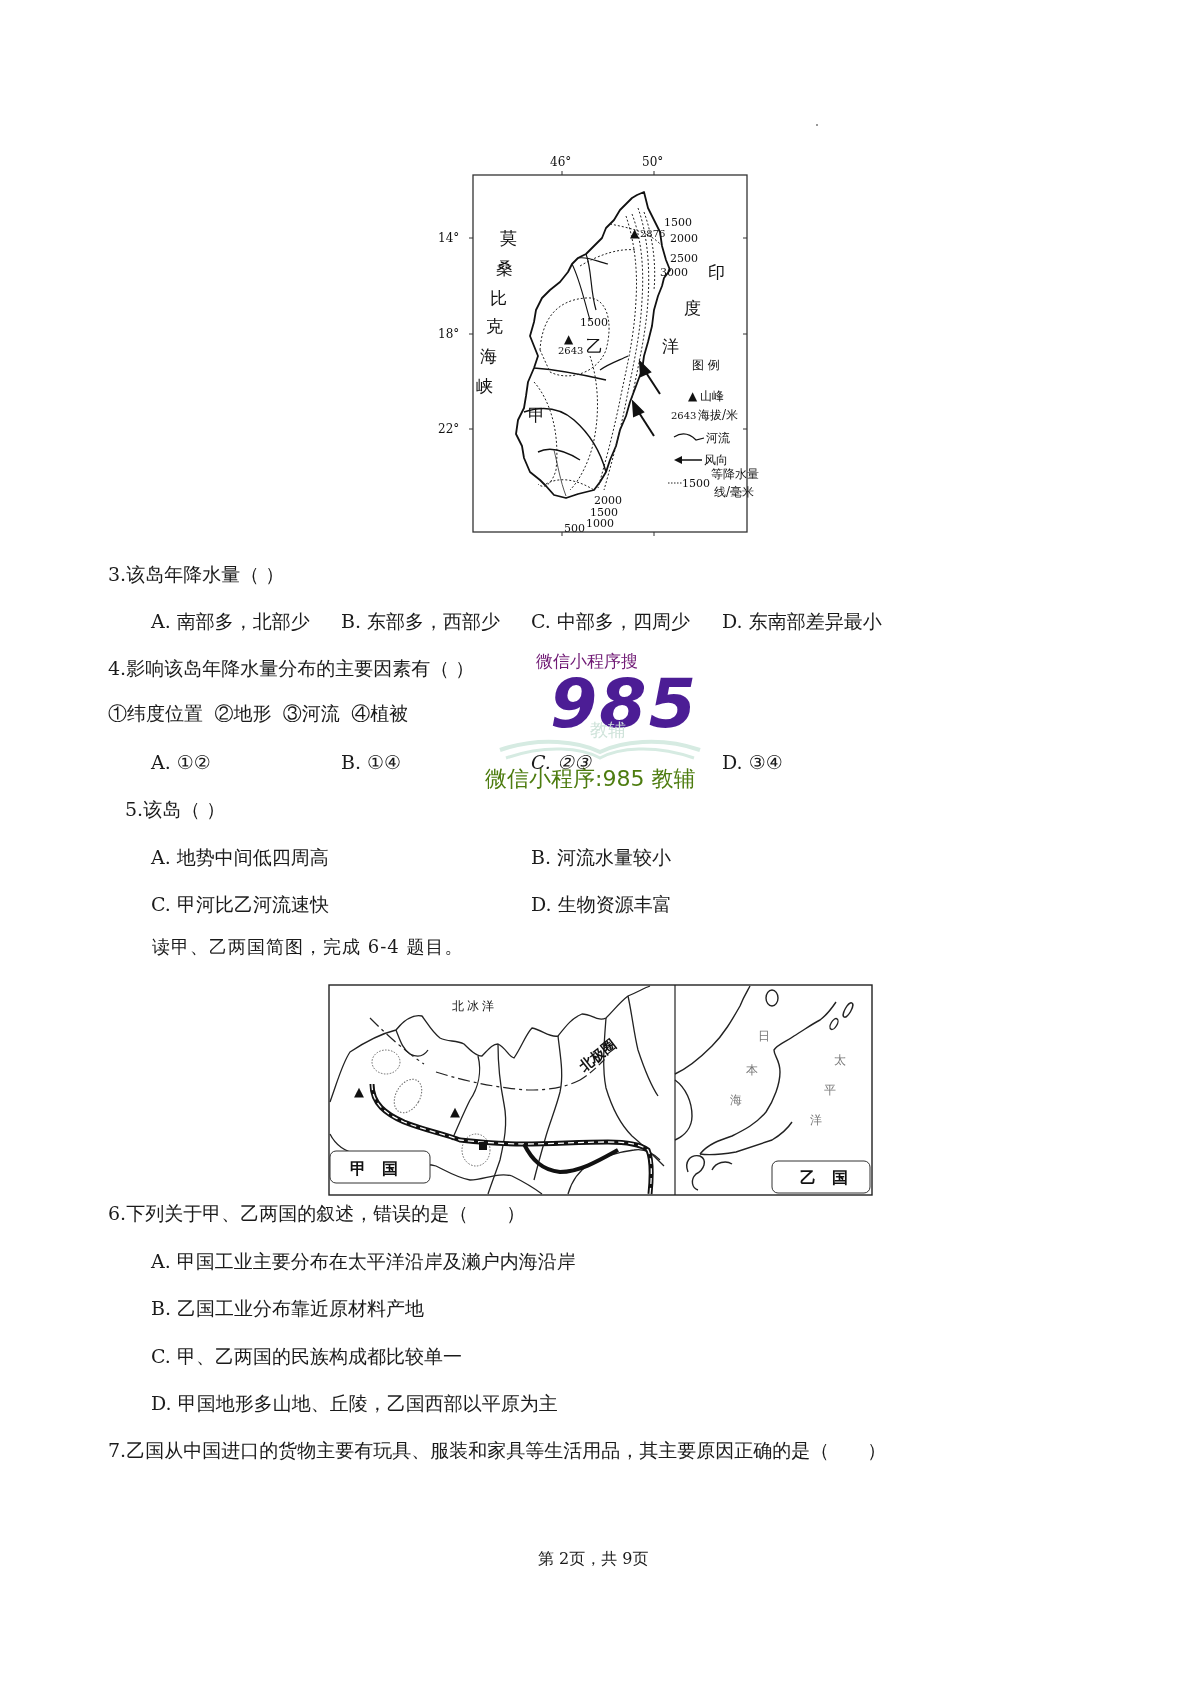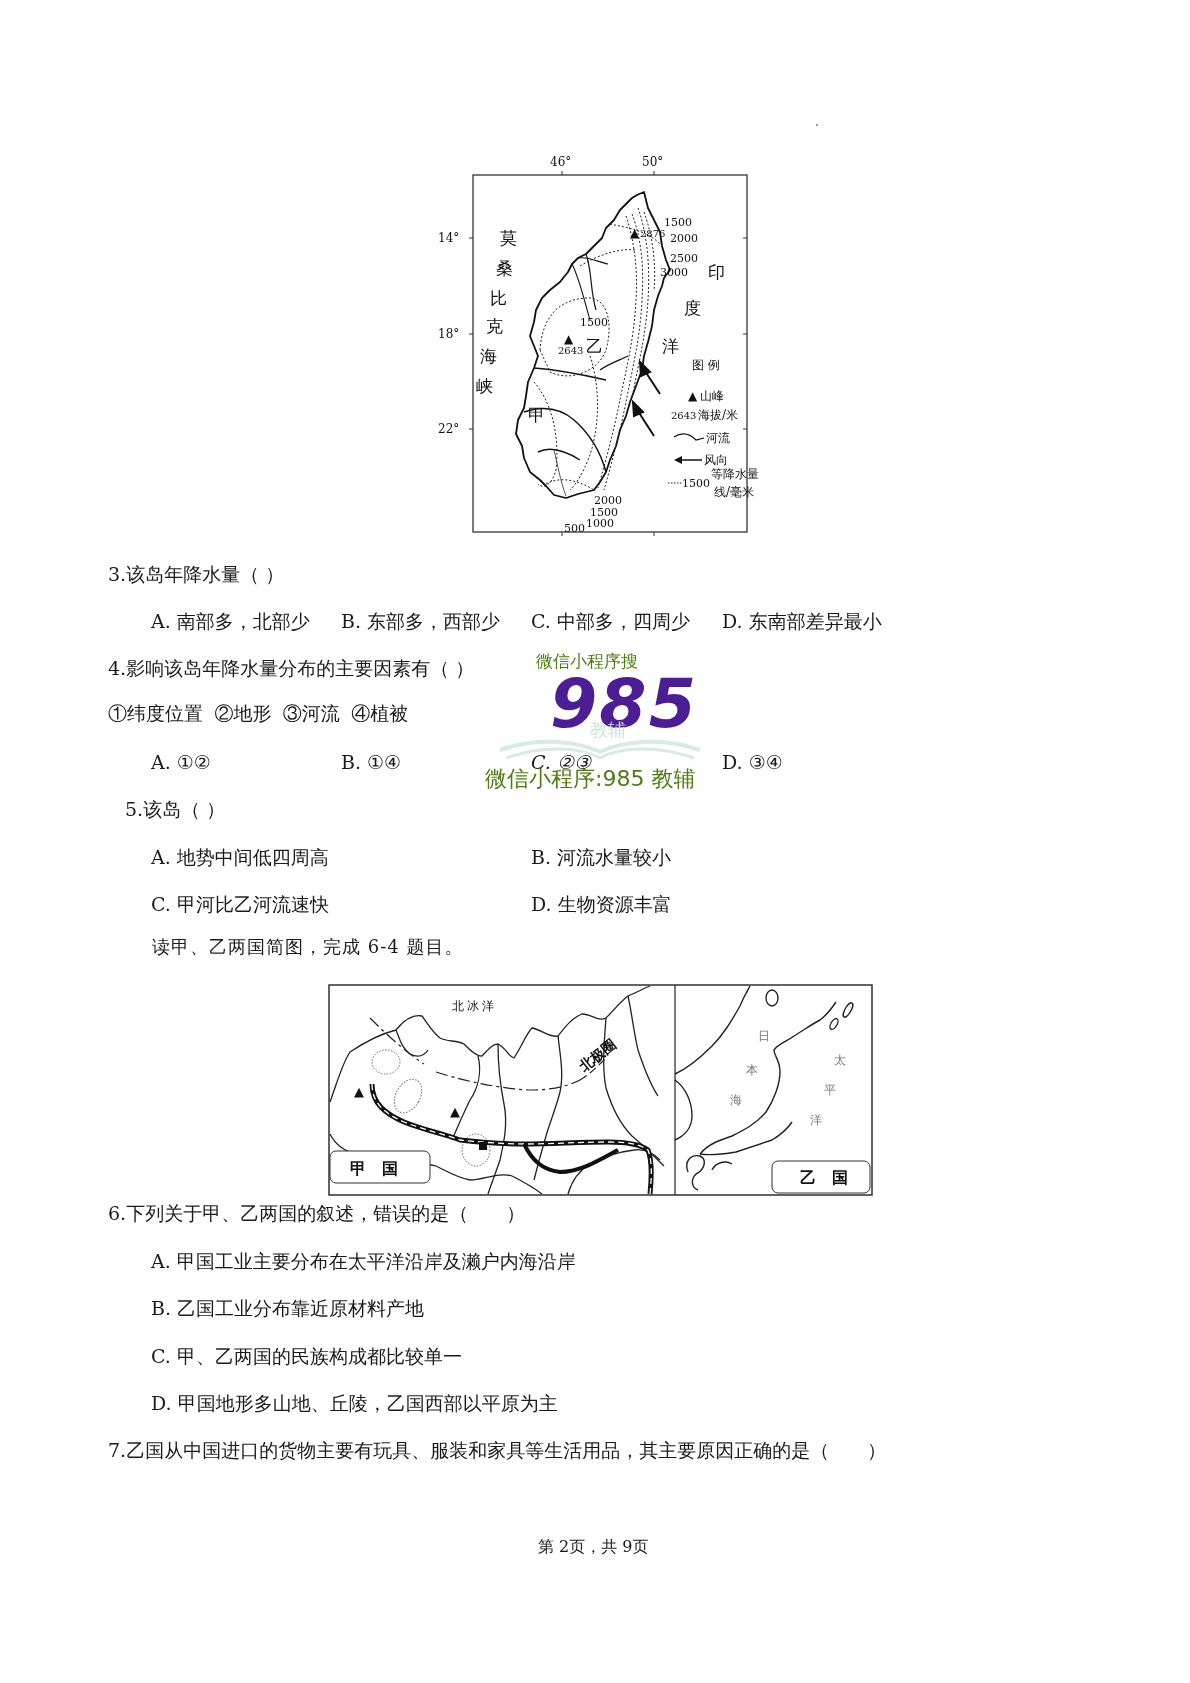--- a/index.html
+++ b/index.html
@@ -16,27 +16,27 @@
   #map1 { position: absolute; left: 430px; top: 150px; width: 330px; height: 400px; }
   #map1 svg { width: 100%; height: 100%; }
   .map-text { font-family: "DejaVu Serif", "Liberation Serif", serif; fill: #111; }
 
   
   #map2 { position: absolute; left: 328px; top: 984px; width: 545px; height: 212px; }
   #map2 svg { width: 100%; height: 100%; }
 
   
   .watermark { position: absolute; left: 490px; top: 650px; width: 240px; height: 150px; pointer-events: none; }
-  .wm-top { position: absolute; left: 46px; top: 0; font-size: 17px; color: #4d7c0f; font-family: "DejaVu Sans", sans-serif; }
+  .wm-top { position: absolute; left: 46px; top: 0; font-size: 17px; color: #701a75; font-family: "DejaVu Sans", sans-serif; }
   .wm-num { position: absolute; left: 60px; top: 14px; font-size: 68px; font-weight: bold; font-style: italic; color: #4c1d95; font-family: "DejaVu Sans", sans-serif; letter-spacing: 2px; }
   .wm-mid { position: absolute; left: 100px; top: 68px; font-size: 18px; color: #cfe3da; font-family: "DejaVu Sans", sans-serif; }
   .wm-book { position: absolute; left: 0; top: 80px; width: 220px; height: 30px; }
   .wm-bottom { position: absolute; left: -5px; top: 114px; font-size: 22px; color: #4d7c0f; font-family: "DejaVu Sans", sans-serif; }
 
-  .footer { font-size: 16px; }
+  .footer { font-size: 16px; margin-top: 12px; }
 </style>
 </head>
 <body>
 
 <div class="stray-dot"></div>
 
 <div id="map1">
   <svg viewBox="0 0 330 400" xmlns="http://www.w3.org/2000/svg">
 
     <rect x="43" y="25" width="274" height="357" fill="#fff" stroke="#333" stroke-width="1.3"></rect>

